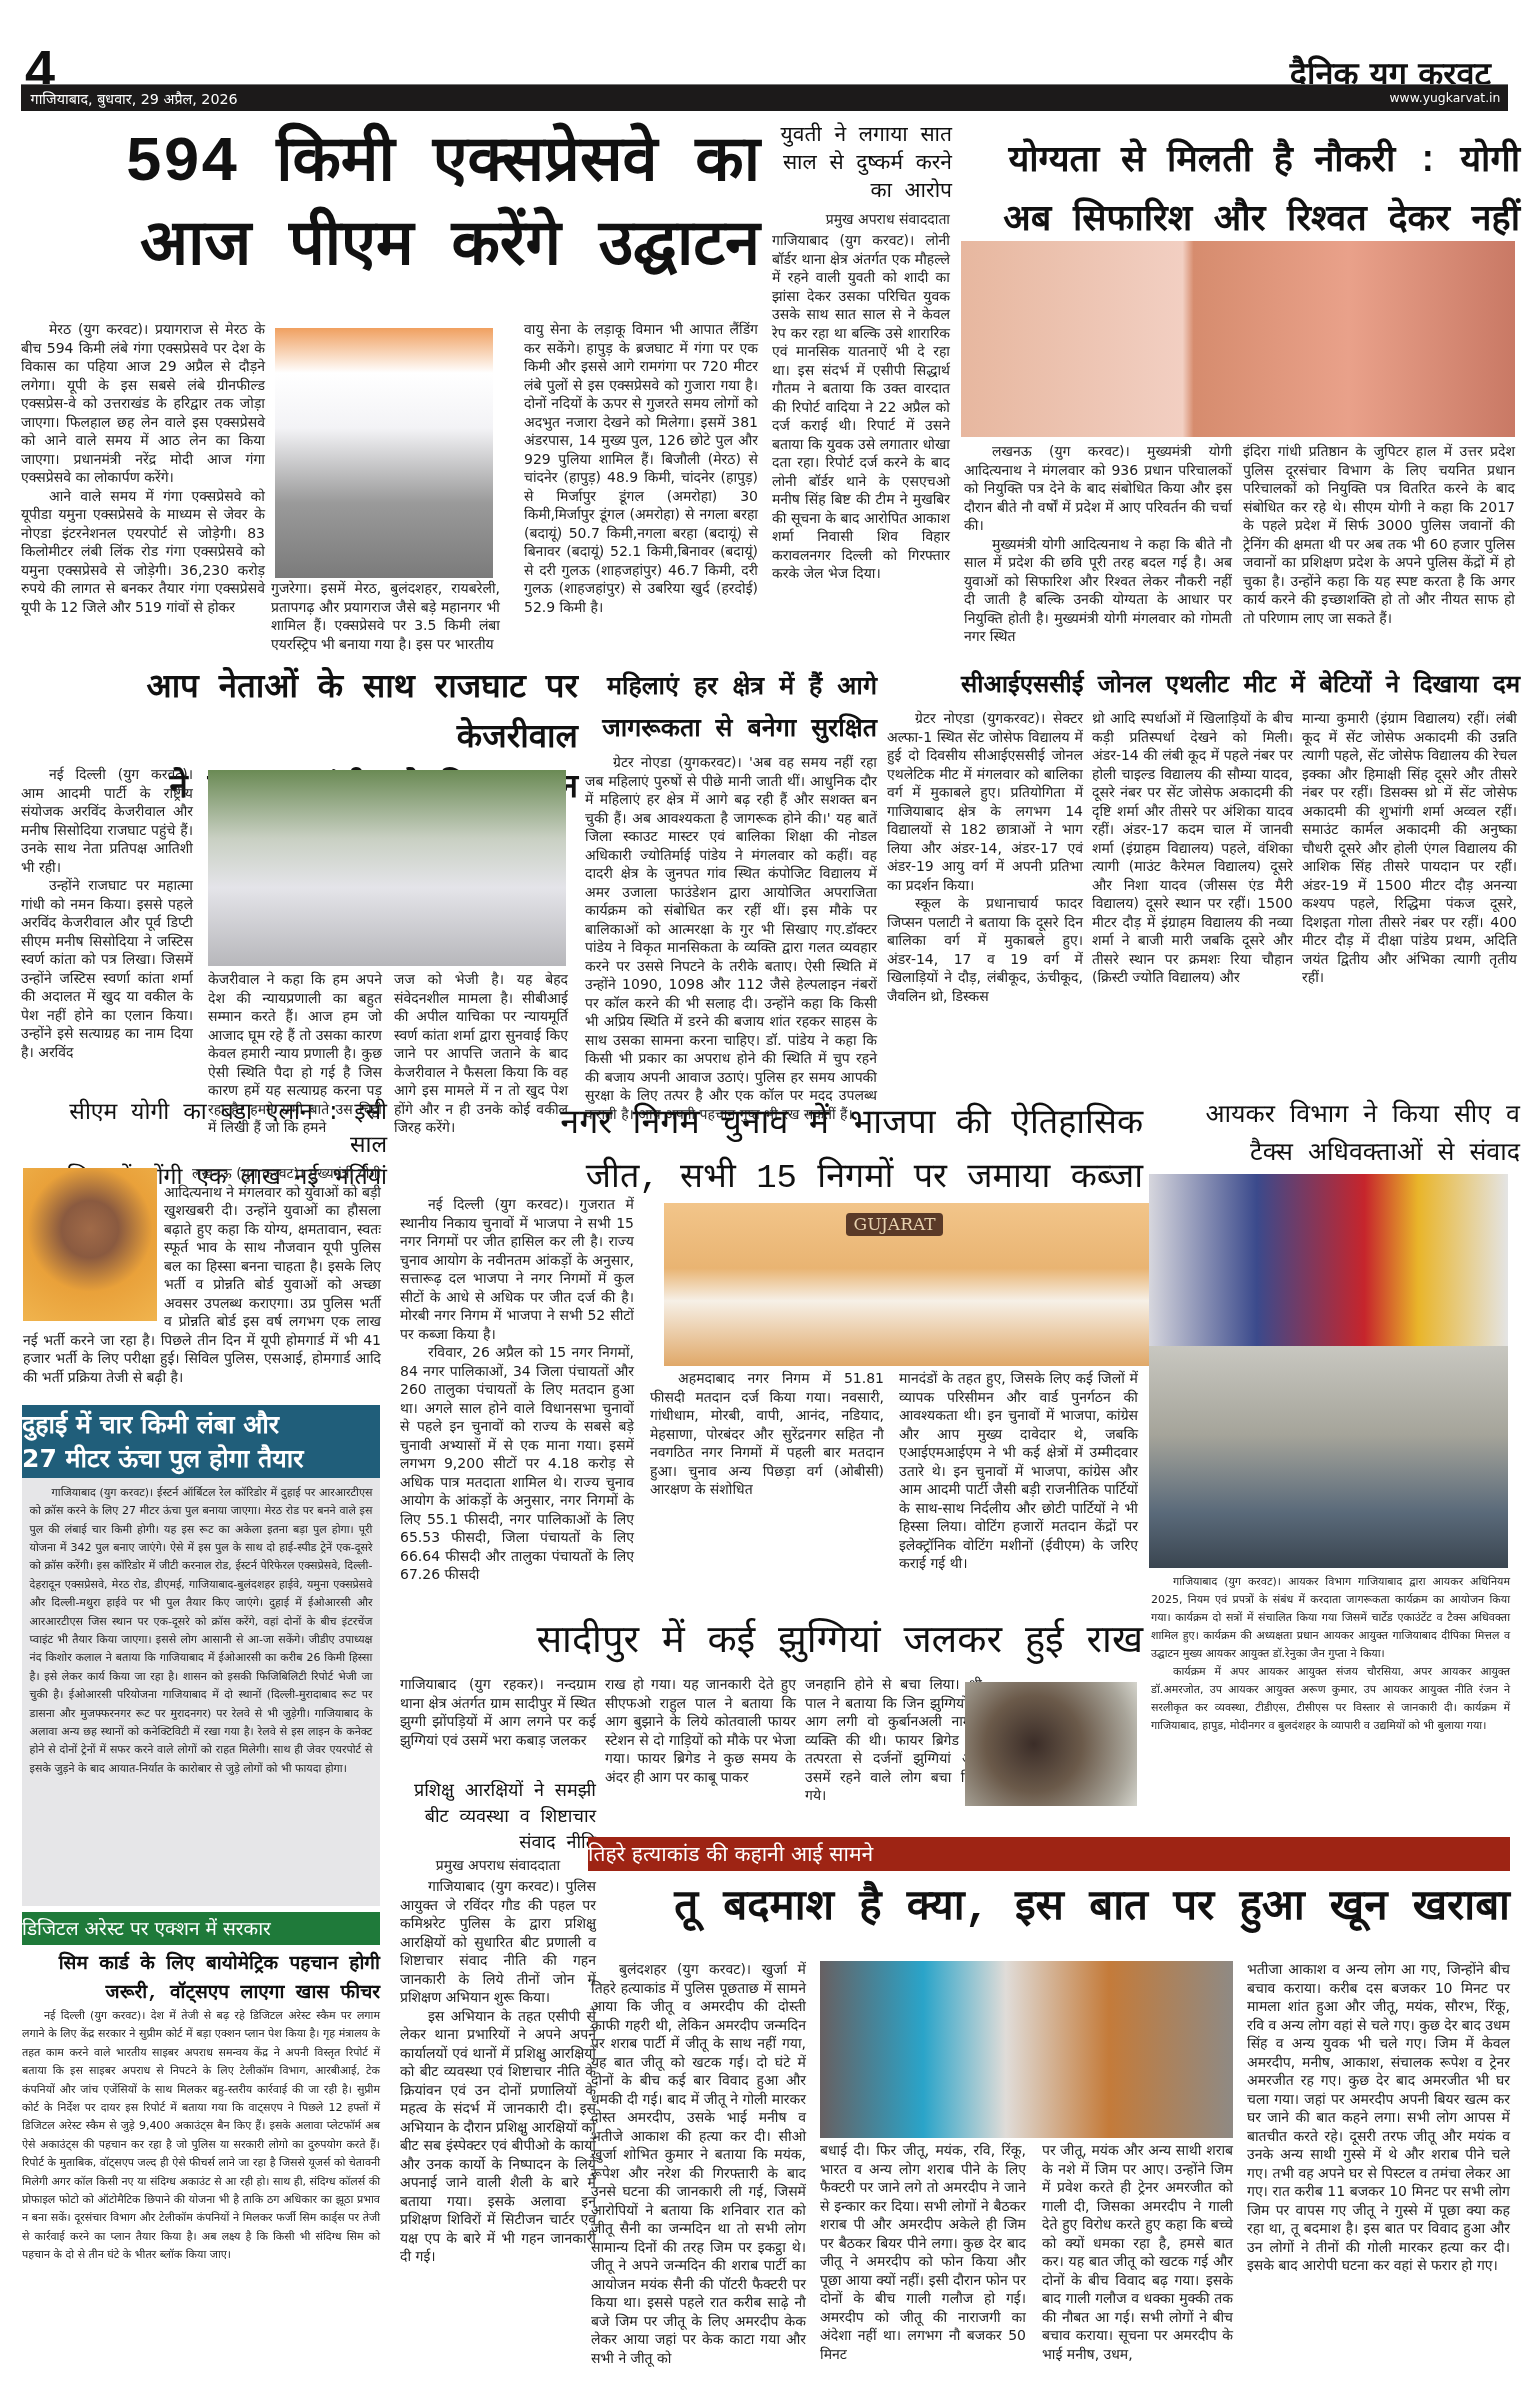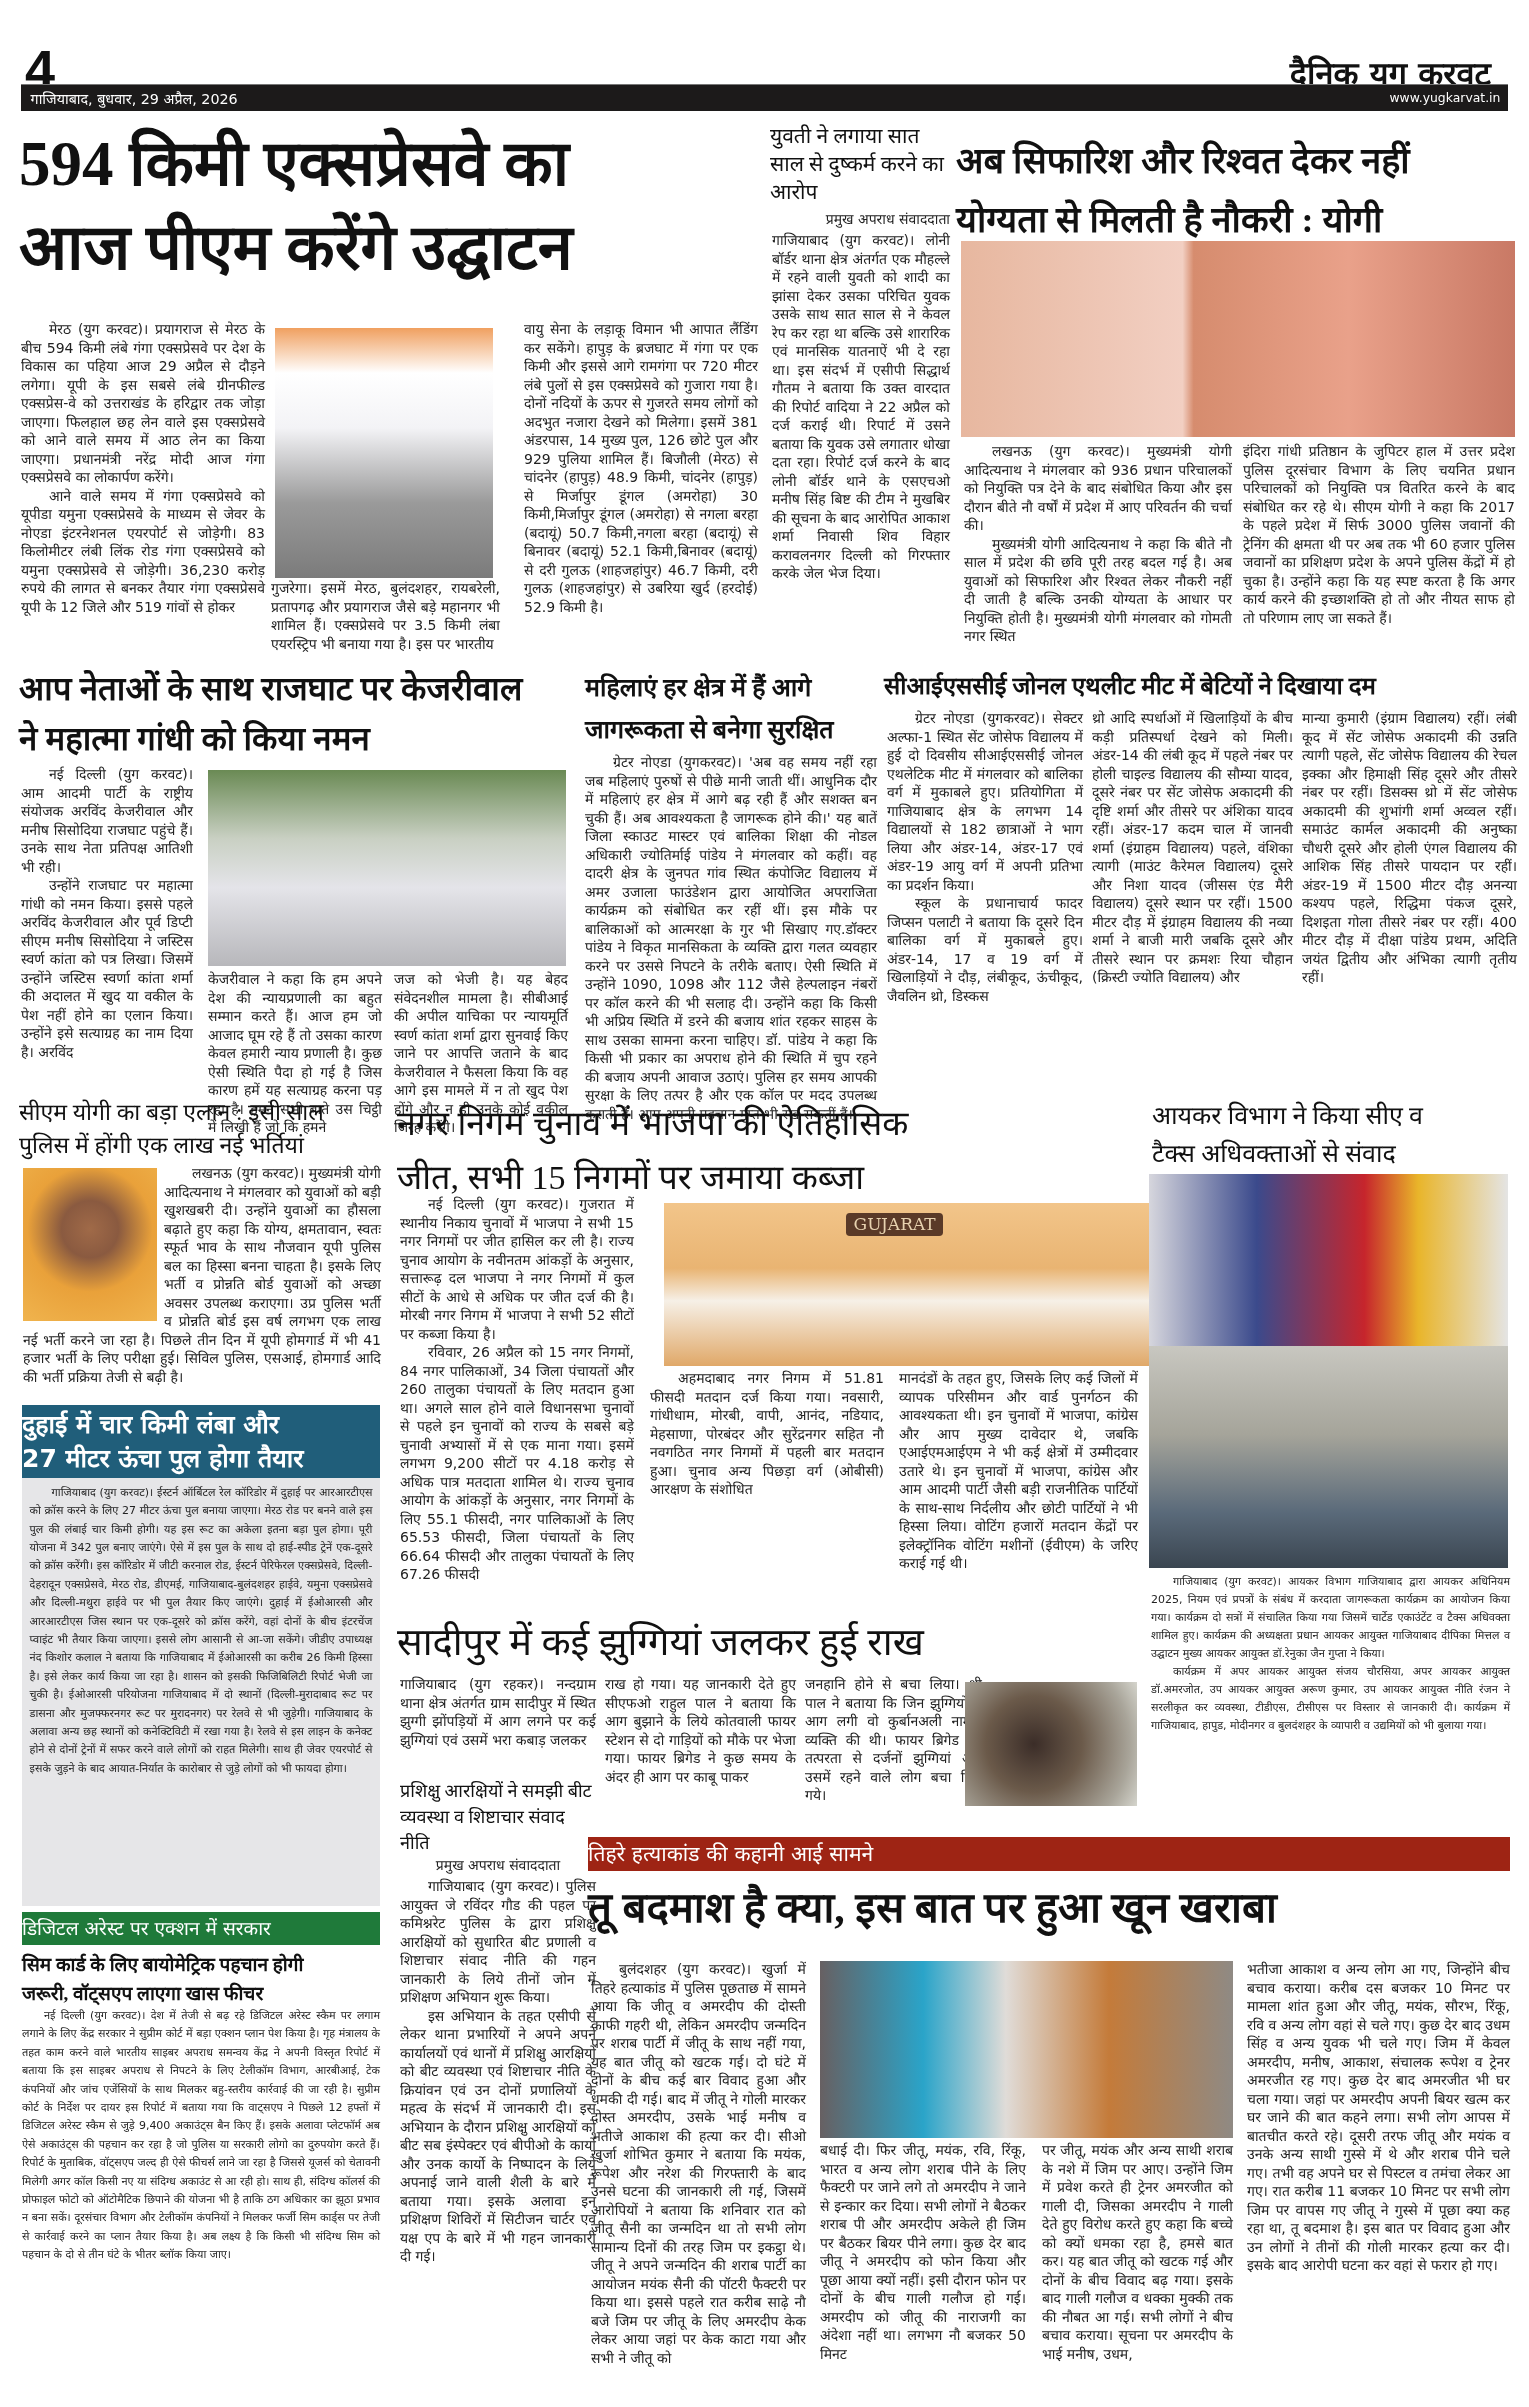--- a/index.html
+++ b/index.html
@@ -1,20 +1,20 @@
 <!DOCTYPE html>
 <html><head>
 <meta charset="utf-8">
 <style>
 *{box-sizing:border-box;margin:0;padding:0}
 body{width:1529px;height:2408px;background:#fff;font-family:"DejaVu Sans",sans-serif;color:#1a1a1a;position:relative;overflow:hidden}
 .abs{position:absolute}
 .txt{font-family:"DejaVu Sans",sans-serif;font-size:14px;line-height:18.5px;text-align:justify;color:#222}
 .txt p{text-indent:2em}
-.hd{font-family:Liberation Serif, serif;font-weight:bold;color:#111;text-align:left;line-height:1.18}
+.hd{font-family:Liberation Mono, monospace;font-weight:bold;color:#111;text-align:right;line-height:1.18}
 .photo{background:#bbb;overflow:hidden}
 
 #pg-num{left:25px;top:42px;font-size:54px;font-weight:bold;font-family:"Liberation Sans",sans-serif;line-height:1;color:#111}
 #masthead{right:38px;top:50px;font-size:32.5px;font-weight:bold;color:#111}
 #dateline-bar{left:21px;top:84px;width:1487px;height:27px;background:#1c1a1a;border-top:1.9px solid #777}
 #dateline{left:9.6px;top:3.8px;color:#fff;font-size:14.3px}
 #website{right:7.6px;top:4.8px;color:#fff;font-size:12.4px}
 
 .ph-modi{background:linear-gradient(180deg,#f0a060 0%,#fff 18%,#f3f3f6 40%,#9a9a9a 70%,#7b7b7b 100%)}
 .ph-yogi-event{background:linear-gradient(90deg,#e7b79f 0%,#f2cfc2 40%,#d68c6e 42%,#e9a18a 70%,#c97965 100%)}
@@ -52,22 +52,22 @@
 </div>
 
 <div>
   <div class="abs hd" style="left:770px;top:122px;width:182px;font-size:21px;font-weight:normal;line-height:28px">युवती ने लगाया सात साल से दुष्कर्म करने का आरोप</div>
   <div class="abs txt" style="left:772px;top:210px;width:178px;text-align:right">प्रमुख अपराध संवाददाता</div>
   <div class="abs txt" style="left:772px;top:231px;width:178px">गाजियाबाद (युग करवट)। लोनी बॉर्डर थाना क्षेत्र अंतर्गत एक मौहल्ले में रहने वाली युवती को शादी का झांसा देकर उसका परिचित युवक उसके साथ सात साल से ने केवल रेप कर रहा था बल्कि उसे शारारिक एवं मानसिक यातनाऐं भी दे रहा था। इस संदर्भ में एसीपी सिद्धार्थ गौतम ने बताया कि उक्त वारदात की रिपोर्ट वादिया ने 22 अप्रैल को दर्ज कराई थी। रिपार्ट में उसने बताया कि युवक उसे लगातार धोखा दता रहा। रिपोर्ट दर्ज करने के बाद लोनी बॉर्डर थाने के एसएचओ मनीष सिंह बिष्ट की टीम ने मुखबिर की सूचना के बाद आरोपित आकाश शर्मा निवासी शिव विहार करावलनगर दिल्ली को गिरफ्तार करके जेल भेज दिया।</div>
 </div>
 
 <div>
   <div class="abs hd" style="left:956px;top:132px;width:564px;font-size:36px;line-height:59px">
+    <div>योग्यता से मिलती है नौकरी : योगी</div>
     <div>अब सिफारिश और रिश्वत देकर नहीं</div>
-    <div>योग्यता से मिलती है नौकरी : योगी</div>
   </div>
   <div class="abs photo ph-yogi-event" style="left:961px;top:241px;width:554px;height:196px"></div>
   <div class="abs txt" style="left:964px;top:442px;width:268px">
     <p>लखनऊ (युग करवट)। मुख्यमंत्री योगी आदित्यनाथ ने मंगलवार को 936 प्रधान परिचालकों को नियुक्ति पत्र देने के बाद संबोधित किया और इस दौरान बीते नौ वर्षों में प्रदेश में आए परिवर्तन की चर्चा की।</p>
     <p>मुख्यमंत्री योगी आदित्यनाथ ने कहा कि बीते नौ साल में प्रदेश की छवि पूरी तरह बदल गई है। अब युवाओं को सिफारिश और रिश्वत लेकर नौकरी नहीं दी जाती है बल्कि उनकी योग्यता के आधार पर नियुक्ति होती है। मुख्यमंत्री योगी मंगलवार को गोमती नगर स्थित</p>
   </div>
   <div class="abs txt" style="left:1243px;top:442px;width:272px">इंदिरा गांधी प्रतिष्ठान के जुपिटर हाल में उत्तर प्रदेश पुलिस दूरसंचार विभाग के लिए चयनित प्रधान परिचालकों को नियुक्ति पत्र वितरित करने के बाद संबोधित कर रहे थे। सीएम योगी ने कहा कि 2017 के पहले प्रदेश में सिर्फ 3000 पुलिस जवानों की ट्रेनिंग की क्षमता थी पर अब तक भी 60 हजार पुलिस जवानों का प्रशिक्षण प्रदेश के अपने पुलिस केंद्रों में हो चुका है। उन्होंने कहा कि यह स्पष्ट करता है कि अगर कार्य करने की इच्छाशक्ति हो तो और नीयत साफ हो तो परिणाम लाए जा सकते हैं।</div>
 </div>
 
 <div>

